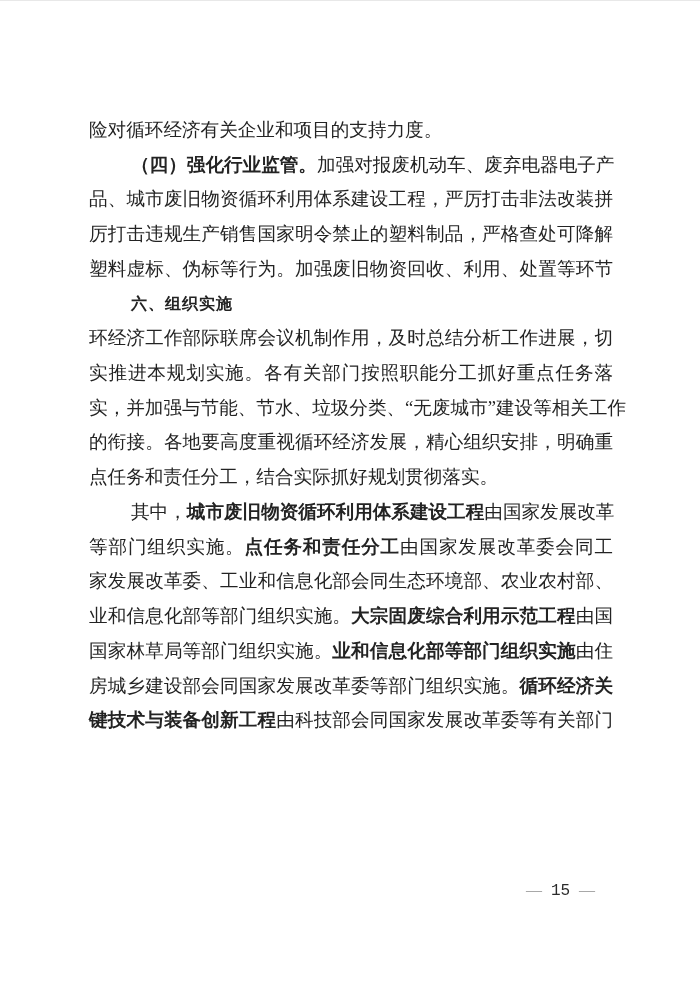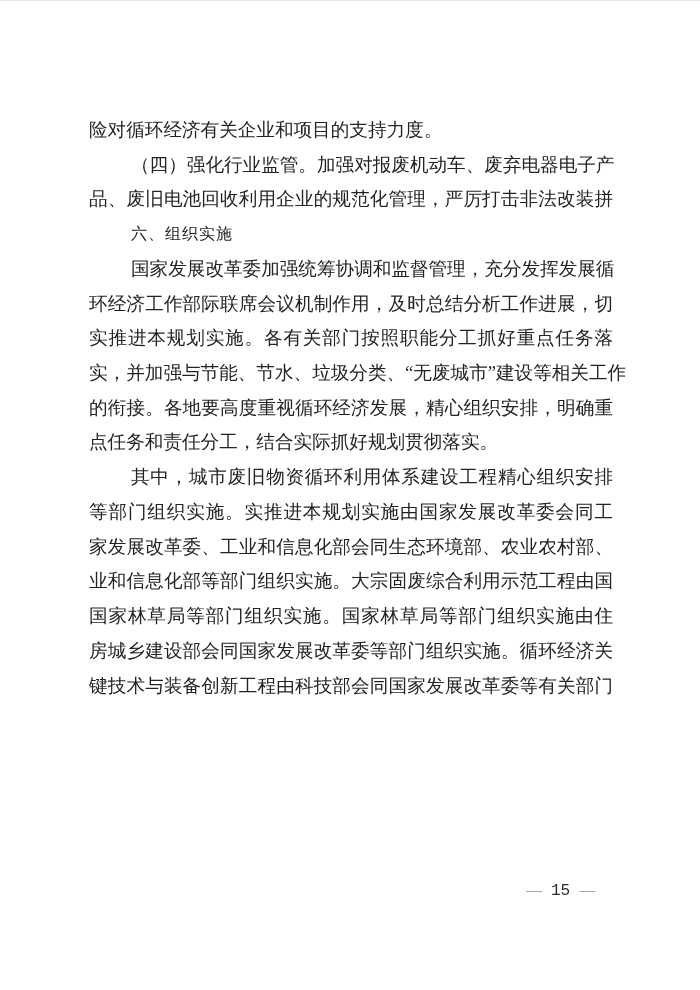--- a/index.html
+++ b/index.html
@@ -40,21 +40,21 @@
     text-indent: 42px;
   }
   .line.heading {
     font-family: "Liberation Sans", "DejaVu Sans", sans-serif;
     font-weight: bold;
     font-size: 16px;
     text-align-last: left;
     letter-spacing: 1px;
   }
   .line .b {
-    font-weight: normal;
+    font-weight: bold;
   }
   .footer {
     position: absolute;
     left: 498px;
     top: 878px;
     width: 125px;
     height: 24px;
     display: flex;
     align-items: center;
     justify-content: center;
@@ -73,33 +73,34 @@
   }
 </style>
 </head>
 <body>
 
 <div class="page" style="--page-bg: #ffffff; --text-color: #232323; --footer-dash-color: #8c8c8c; --footer-number-color: #2b2b2b;">
 
   <div class="doc">
       <div class="line para-end"><span>险对循环经济有关企业和项目的支持力度。</span></div>
       <div class="line indent"><span class="b">（四）强化行业监管。</span><span>加强对报废机动车、废弃电器电子产</span></div>
-      <div class="line"><span>品、废旧电池回收利用企业的规范化管理，严厉打击非法改装拼</span></div>
+      <div class="line"><span>品、城市废旧物资循环利用体系建设工程，严厉打击非法改装拼</span></div>
+      <div class="line"><span>厉打击违规生产销售国家明令禁止的塑料制品，严格查处可降解</span></div>
+      <div class="line"><span>塑料虚标、伪标等行为。加强废旧物资回收、利用、处置等环节</span></div>
       <div class="line indent para-end heading"><span class="b">六、组织实施</span></div>
-      <div class="line indent"><span>国家发展改革委加强统筹协调和监督管理，充分发挥发展循</span></div>
       <div class="line"><span>环经济工作部际联席会议机制作用，及时总结分析工作进展，切</span></div>
       <div class="line"><span>实推进本规划实施。各有关部门按照职能分工抓好重点任务落</span></div>
       <div class="line"><span>实，并加强与节能、节水、垃圾分类、“无废城市”建设等相关工作</span></div>
       <div class="line"><span>的衔接。各地要高度重视循环经济发展，精心组织安排，明确重</span></div>
       <div class="line para-end"><span>点任务和责任分工，结合实际抓好规划贯彻落实。</span></div>
-      <div class="line indent"><span>其中，</span><span class="b">城市废旧物资循环利用体系建设工程</span><span>精心组织安排</span></div>
-      <div class="line"><span>等部门组织实施。</span><span class="b">实推进本规划实施</span><span>由国家发展改革委会同工</span></div>
+      <div class="line indent"><span>其中，</span><span class="b">城市废旧物资循环利用体系建设工程</span><span>由国家发展改革</span></div>
+      <div class="line"><span>等部门组织实施。</span><span class="b">点任务和责任分工</span><span>由国家发展改革委会同工</span></div>
       <div class="line"><span>家发展改革委、工业和信息化部会同生态环境部、农业农村部、</span></div>
       <div class="line"><span>业和信息化部等部门组织实施。</span><span class="b">大宗固废综合利用示范工程</span><span>由国</span></div>
-      <div class="line"><span>国家林草局等部门组织实施。</span><span class="b">国家林草局等部门组织实施</span><span>由住</span></div>
+      <div class="line"><span>国家林草局等部门组织实施。</span><span class="b">业和信息化部等部门组织实施</span><span>由住</span></div>
       <div class="line"><span>房城乡建设部会同国家发展改革委等部门组织实施。</span><span class="b">循环经济关</span></div>
       <div class="line"><span class="b">键技术与装备创新工程</span><span>由科技部会同国家发展改革委等有关部门</span></div>
     </div>
 
   <div class="footer">
     <span class="dash">—</span>
     <span class="num">15</span>
     <span class="dash">—</span>
   </div>
 

